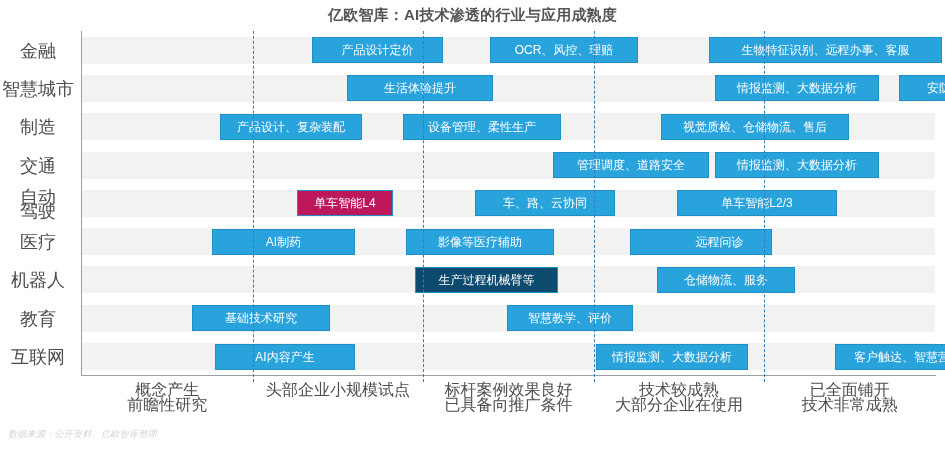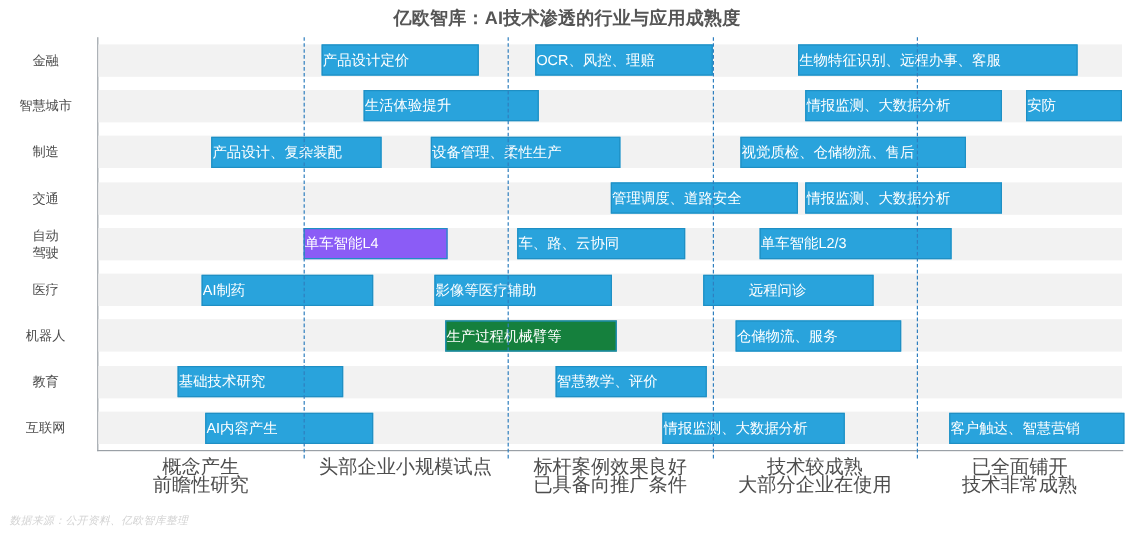--- a/index.html
+++ b/index.html
@@ -31,34 +31,36 @@
     width:855px;height:1px;background:#9aa0a6;
   }
   .row-band{
     position:absolute;left:0;width:853px;
     background:#f2f2f2;
   }
   .row-label{
     position:absolute;
     left:0;width:76px;
     text-align:center;
-    font-size:11px;color:#4d4d4d;
+    font-size:18px;color:#4d4d4d;
     line-height:14px;
   }
   .task-box{
     position:absolute;
     background:#29a3dc;
     border:1px solid #1f8fc4;
     box-sizing:border-box;
     color:#ffffff;
     font-size:12px;
     line-height:24px;
     height:26px;
+    text-align:center;
     white-space:nowrap;
     overflow:hidden;
+    margin-left:44px;
   }
   .divider{
     position:absolute;
     top:0;width:0;height:351px;
     border-left:1px dashed #2f7fbf;
   }
   .xlab{
     position:absolute;
     top:382px;
     font-size:16px;
@@ -121,29 +123,29 @@
     <div class="task-box" style="left: 589px; width: 164px; top: 44.4px; background: rgb(41, 163, 220);">情报监测、大数据分析</div>
     <div class="task-box" style="left: 773px; width: 80px; top: 44.4px; background: rgb(41, 163, 220);">安防</div>
     <div class="row-band" style="top: 82.2px; height: 27px;"></div>
     <div class="task-box" style="left: 94px; width: 142px; top: 82.7px; background: rgb(41, 163, 220);">产品设计、复杂装配</div>
     <div class="task-box" style="left: 277px; width: 158px; top: 82.7px; background: rgb(41, 163, 220);">设备管理、柔性生产</div>
     <div class="task-box" style="left: 535px; width: 188px; top: 82.7px; background: rgb(41, 163, 220);">视觉质检、仓储物流、售后</div>
     <div class="row-band" style="top: 120.5px; height: 27px;"></div>
     <div class="task-box" style="left: 427px; width: 156px; top: 121px; background: rgb(41, 163, 220);">管理调度、道路安全</div>
     <div class="task-box" style="left: 589px; width: 164px; top: 121px; background: rgb(41, 163, 220);">情报监测、大数据分析</div>
     <div class="row-band" style="top: 158.8px; height: 27px;"></div>
-    <div class="task-box" style="left: 171px; width: 120px; top: 159.3px; background: #8b5cf6;">单车智能L4</div>
+    <div class="task-box" style="left: 171px; width: 96px; top: 159.3px; background: #be185d;">单车智能L4</div>
     <div class="task-box" style="left: 349px; width: 140px; top: 159.3px; background: rgb(41, 163, 220);">车、路、云协同</div>
     <div class="task-box" style="left: 551px; width: 160px; top: 159.3px; background: rgb(41, 163, 220);">单车智能L2/3</div>
     <div class="row-band" style="top: 197.1px; height: 27px;"></div>
     <div class="task-box" style="left: 86px; width: 143px; top: 197.6px; background: rgb(41, 163, 220);">AI制药</div>
     <div class="task-box" style="left: 280px; width: 148px; top: 197.6px; background: rgb(41, 163, 220);">影像等医疗辅助</div>
     <div class="task-box" style="left: 504px; width: 142px; top: 197.6px; background: rgb(41, 163, 220); padding-left: 37px;">远程问诊</div>
     <div class="row-band" style="top: 235.4px; height: 27px;"></div>
-    <div class="task-box" style="left: 289px; width: 143px; top: 235.9px; background: #15803d;">生产过程机械臂等</div>
+    <div class="task-box" style="left: 289px; width: 143px; top: 235.9px; background: #0c4a6e;">生产过程机械臂等</div>
     <div class="task-box" style="left: 531px; width: 138px; top: 235.9px; background: rgb(41, 163, 220);">仓储物流、服务</div>
     <div class="row-band" style="top: 273.7px; height: 27px;"></div>
     <div class="task-box" style="left: 66px; width: 138px; top: 274.2px; background: rgb(41, 163, 220);">基础技术研究</div>
     <div class="task-box" style="left: 381px; width: 126px; top: 274.2px; background: rgb(41, 163, 220);">智慧教学、评价</div>
     <div class="row-band" style="top: 312px; height: 27px;"></div>
     <div class="task-box" style="left: 89px; width: 140px; top: 312.5px; background: rgb(41, 163, 220);">AI内容产生</div>
     <div class="task-box" style="left: 470px; width: 152px; top: 312.5px; background: rgb(41, 163, 220);">情报监测、大数据分析</div>
     <div class="task-box" style="left: 709px; width: 146px; top: 312.5px; background: rgb(41, 163, 220);">客户触达、智慧营销</div>
     <div class="divider" style="left: 170.6px; border-left-color: rgb(47, 127, 191);"></div>
     <div class="divider" style="left: 341.2px; border-left-color: rgb(47, 127, 191);"></div>

